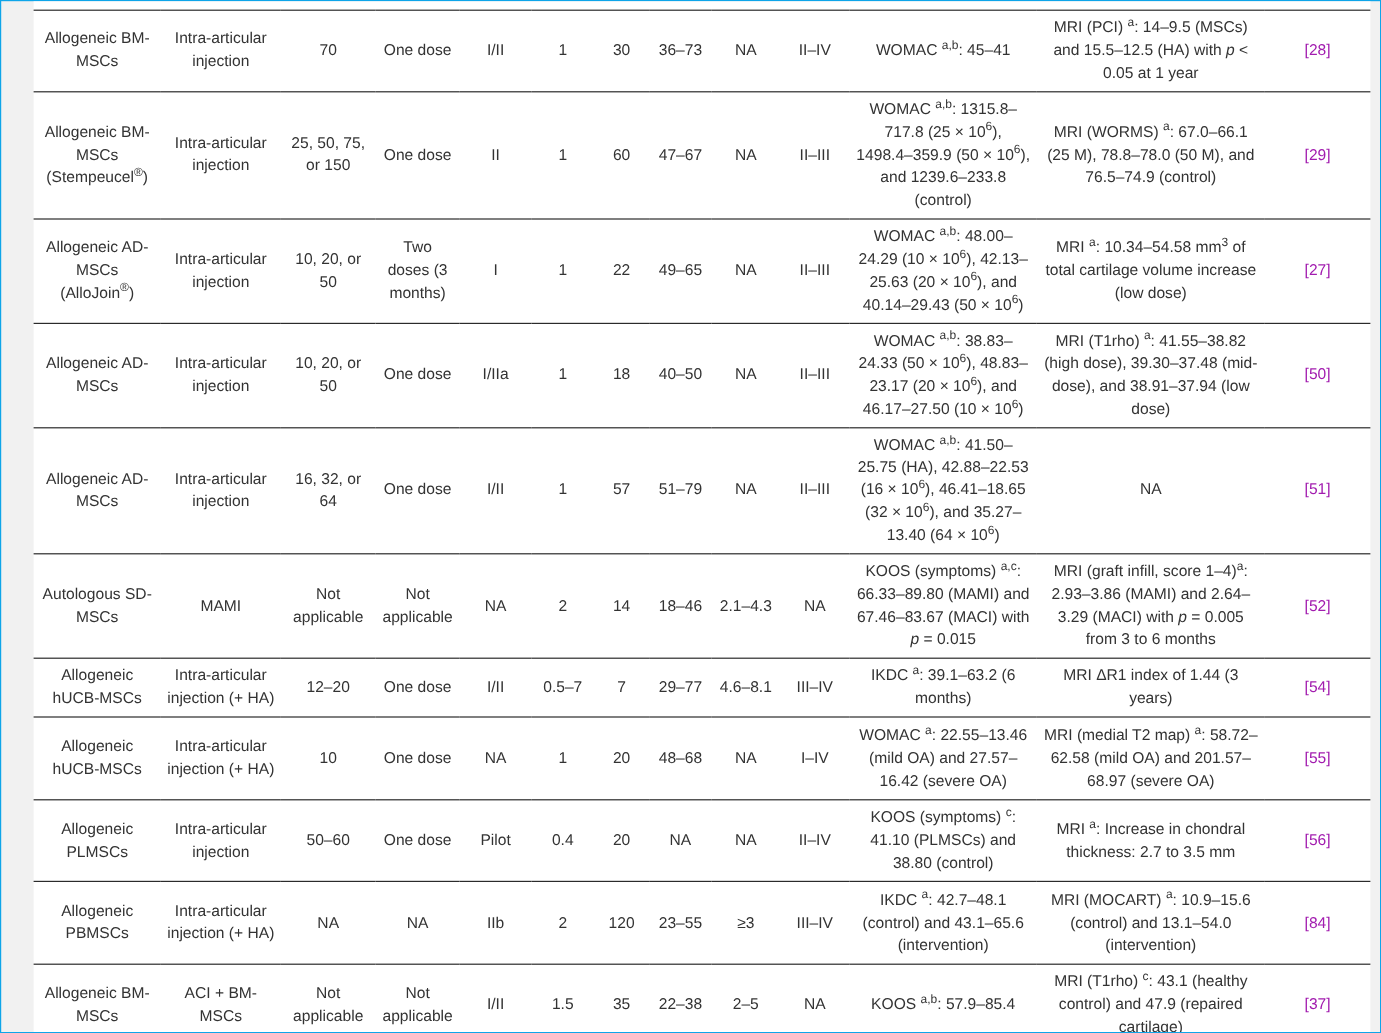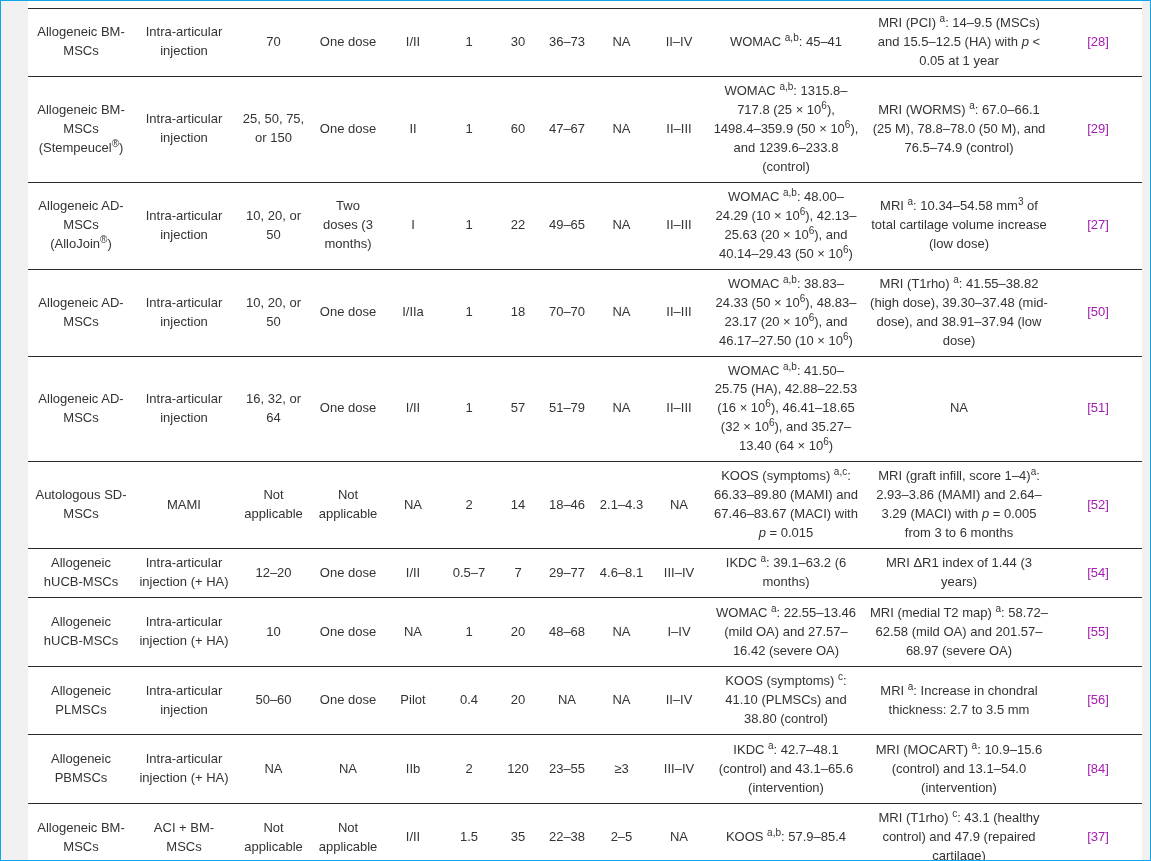--- a/index.html
+++ b/index.html
@@ -129,21 +129,21 @@
     <td><span class="ref-link">[27]</span></td>
   </tr>
           <tr>
     <td>Allogeneic AD-MSCs</td>
     <td>Intra-articular injection</td>
     <td>10, 20, or 50</td>
     <td>One dose</td>
     <td>I/IIa</td>
     <td>1</td>
     <td>18</td>
-    <td>70–70</td>
+    <td>40–50</td>
     <td>NA</td>
     <td>II–III</td>
     <td>WOMAC <sup>a,b</sup>: 38.83–24.33 (50 × 10<sup>6</sup>), 48.83–23.17 (20 × 10<sup>6</sup>), and 46.17–27.50 (10 × 10<sup>6</sup>)</td>
     <td>MRI (T1rho) <sup>a</sup>: 41.55–38.82 (high dose), 39.30–37.48 (mid-dose), and 38.91–37.94 (low dose)</td>
     <td><span class="ref-link">[50]</span></td>
   </tr>
           <tr>
     <td>Allogeneic AD-MSCs</td>
     <td>Intra-articular injection</td>
     <td>16, 32, or 64</td>

